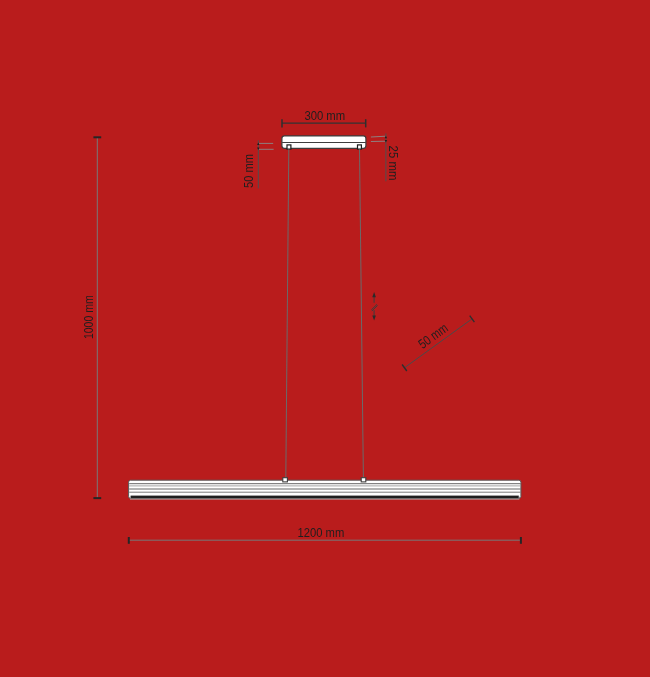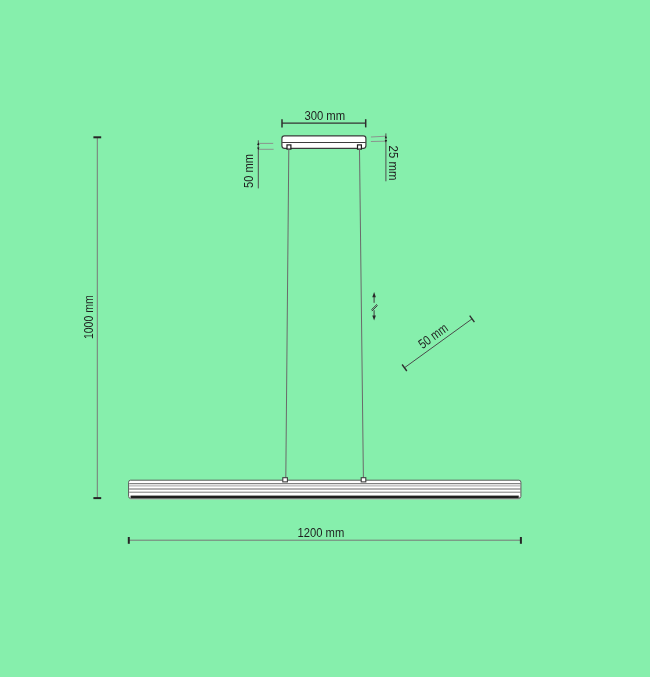--- a/index.html
+++ b/index.html
@@ -1,16 +1,16 @@
 <!DOCTYPE html>
 <html><head>
 <meta charset="utf-8">
 <style>
   html,body{margin:0;padding:0;background:#ffffff;}
-  .page{position:relative;width:650px;height:677px;background:#86efac;overflow:hidden;}
+  .page{position:relative;width:650px;height:677px;background:#b91c1c;overflow:hidden;}
   svg{display:block;}
   text{font-family:"Liberation Sans",sans-serif;fill:#1f1f1f;}
 </style>
 </head>
 <body>
 <div class="page">
 <svg width="650" height="677" viewBox="0 0 650 677">
 
   <text x="324.8" y="120.4" font-size="13.3" textLength="40.8" lengthAdjust="spacingAndGlyphs" text-anchor="middle">300 mm</text>
 

